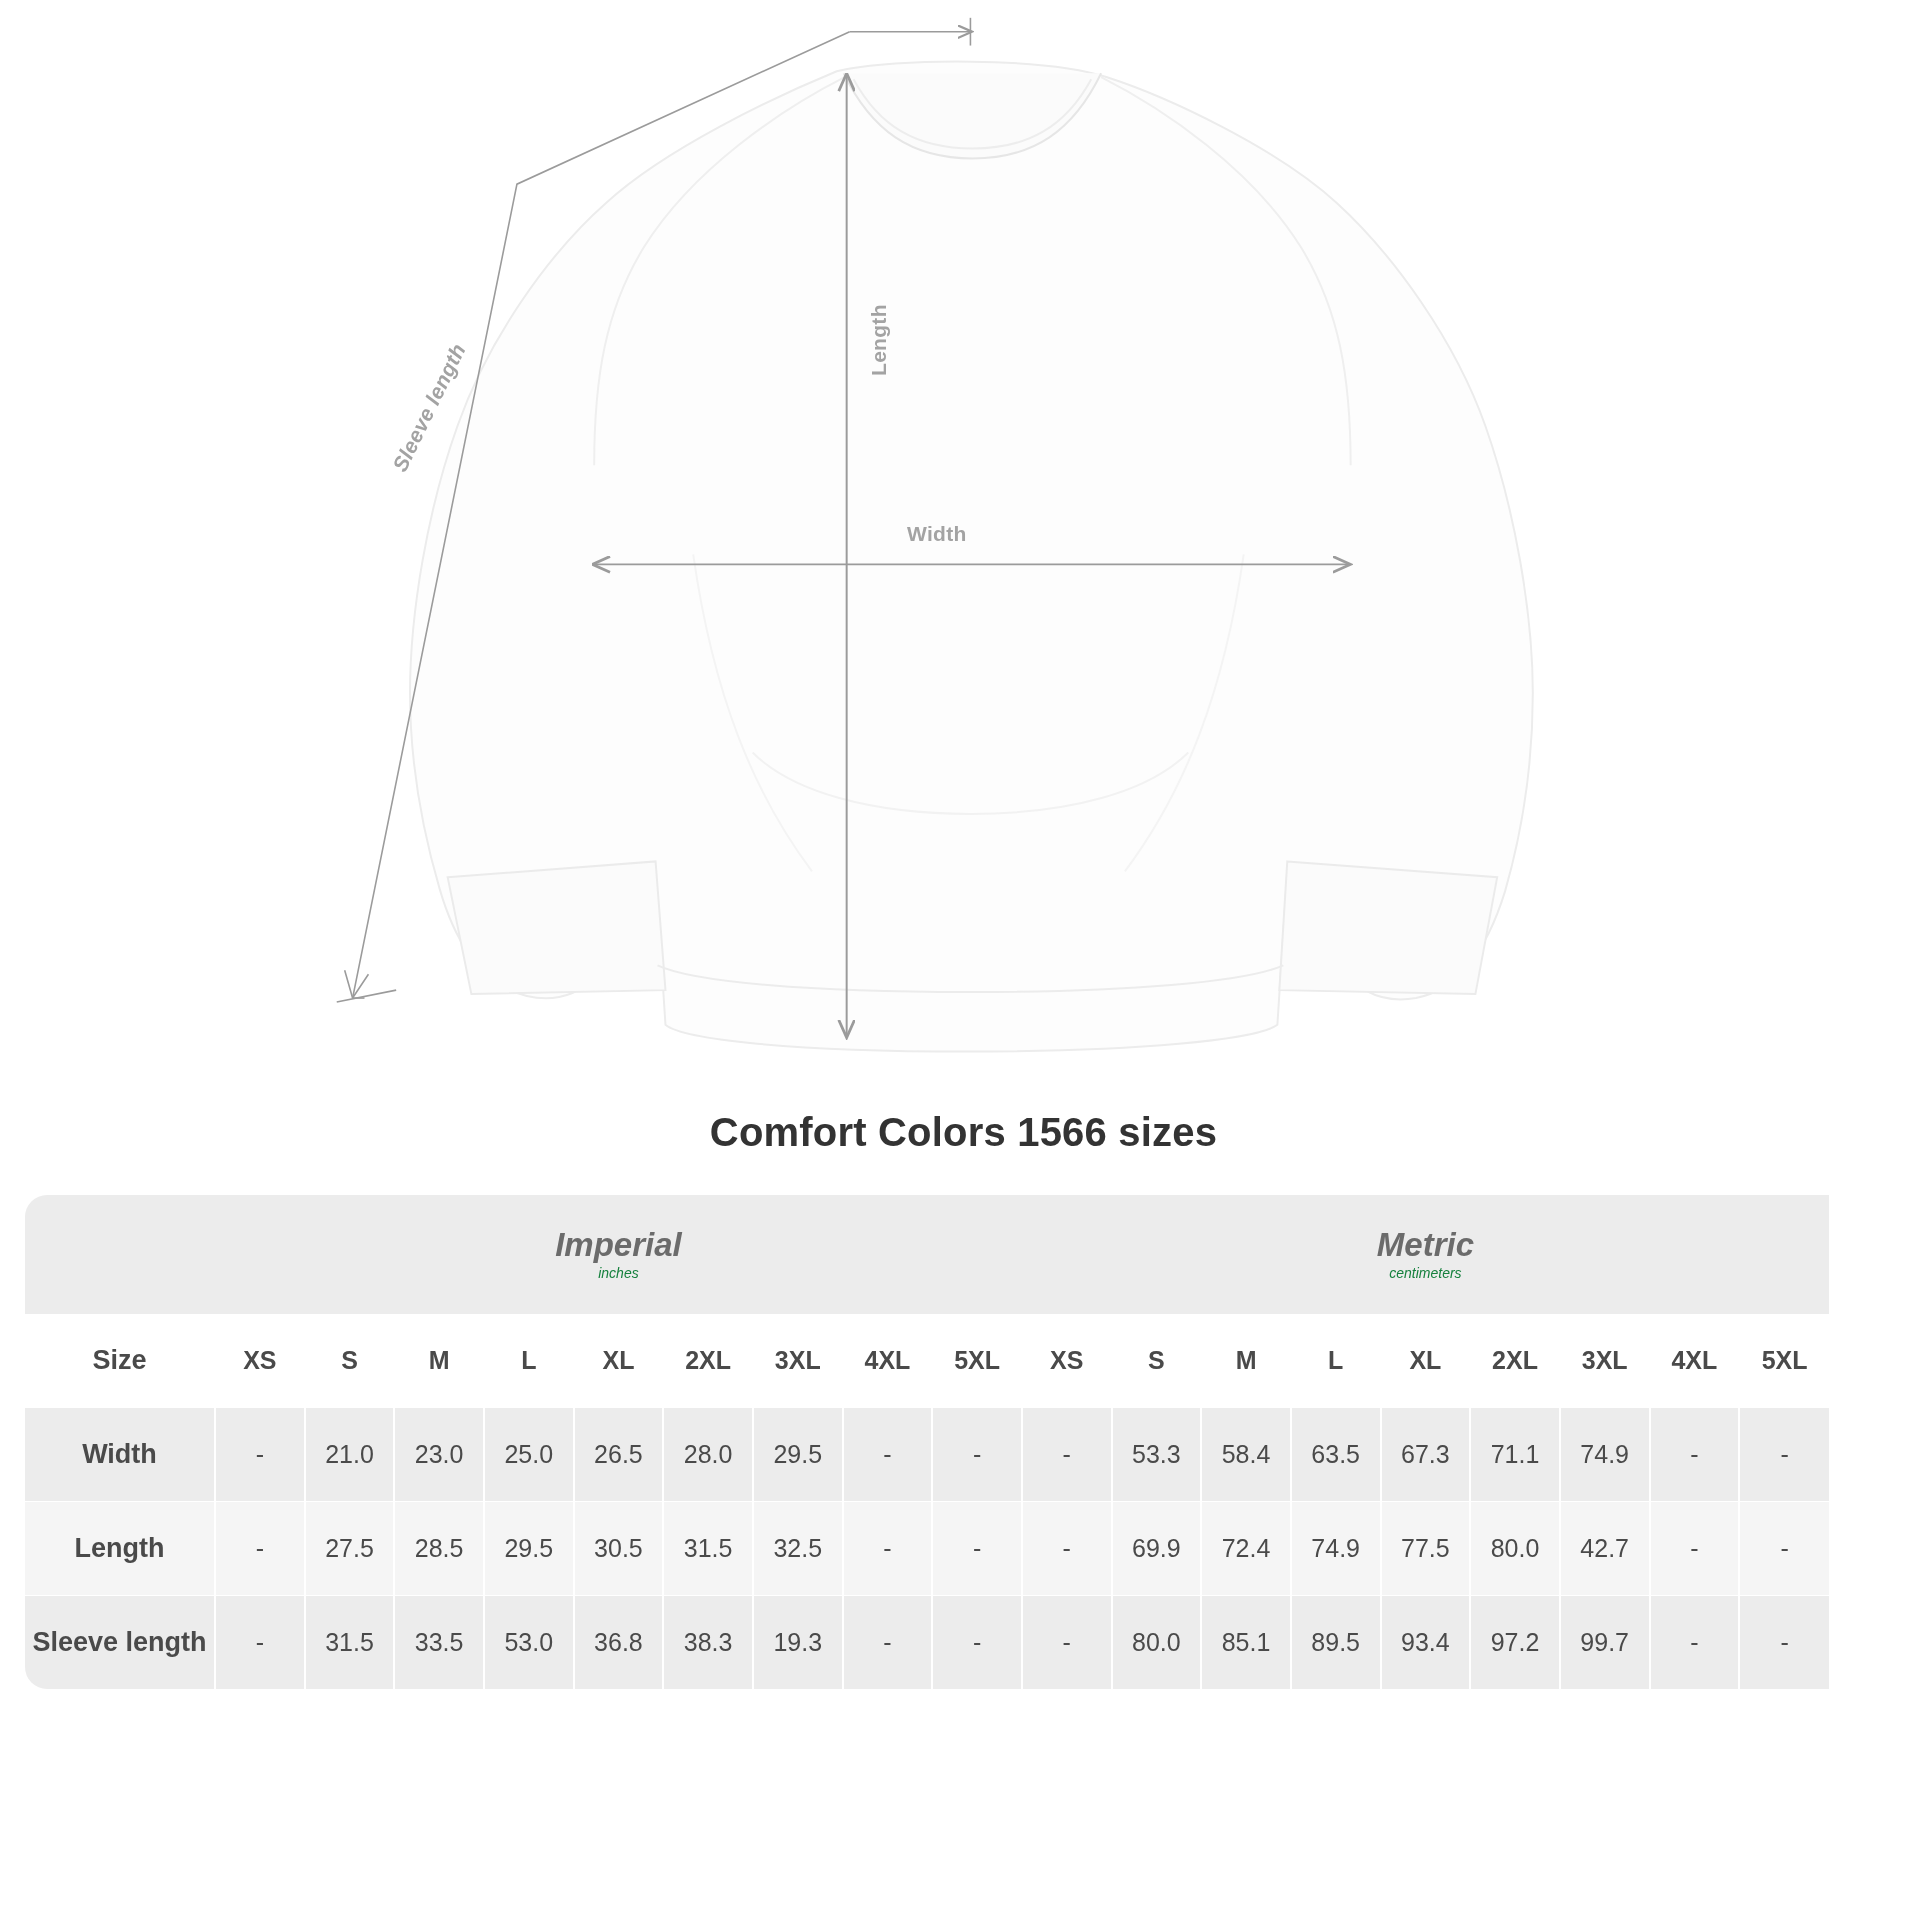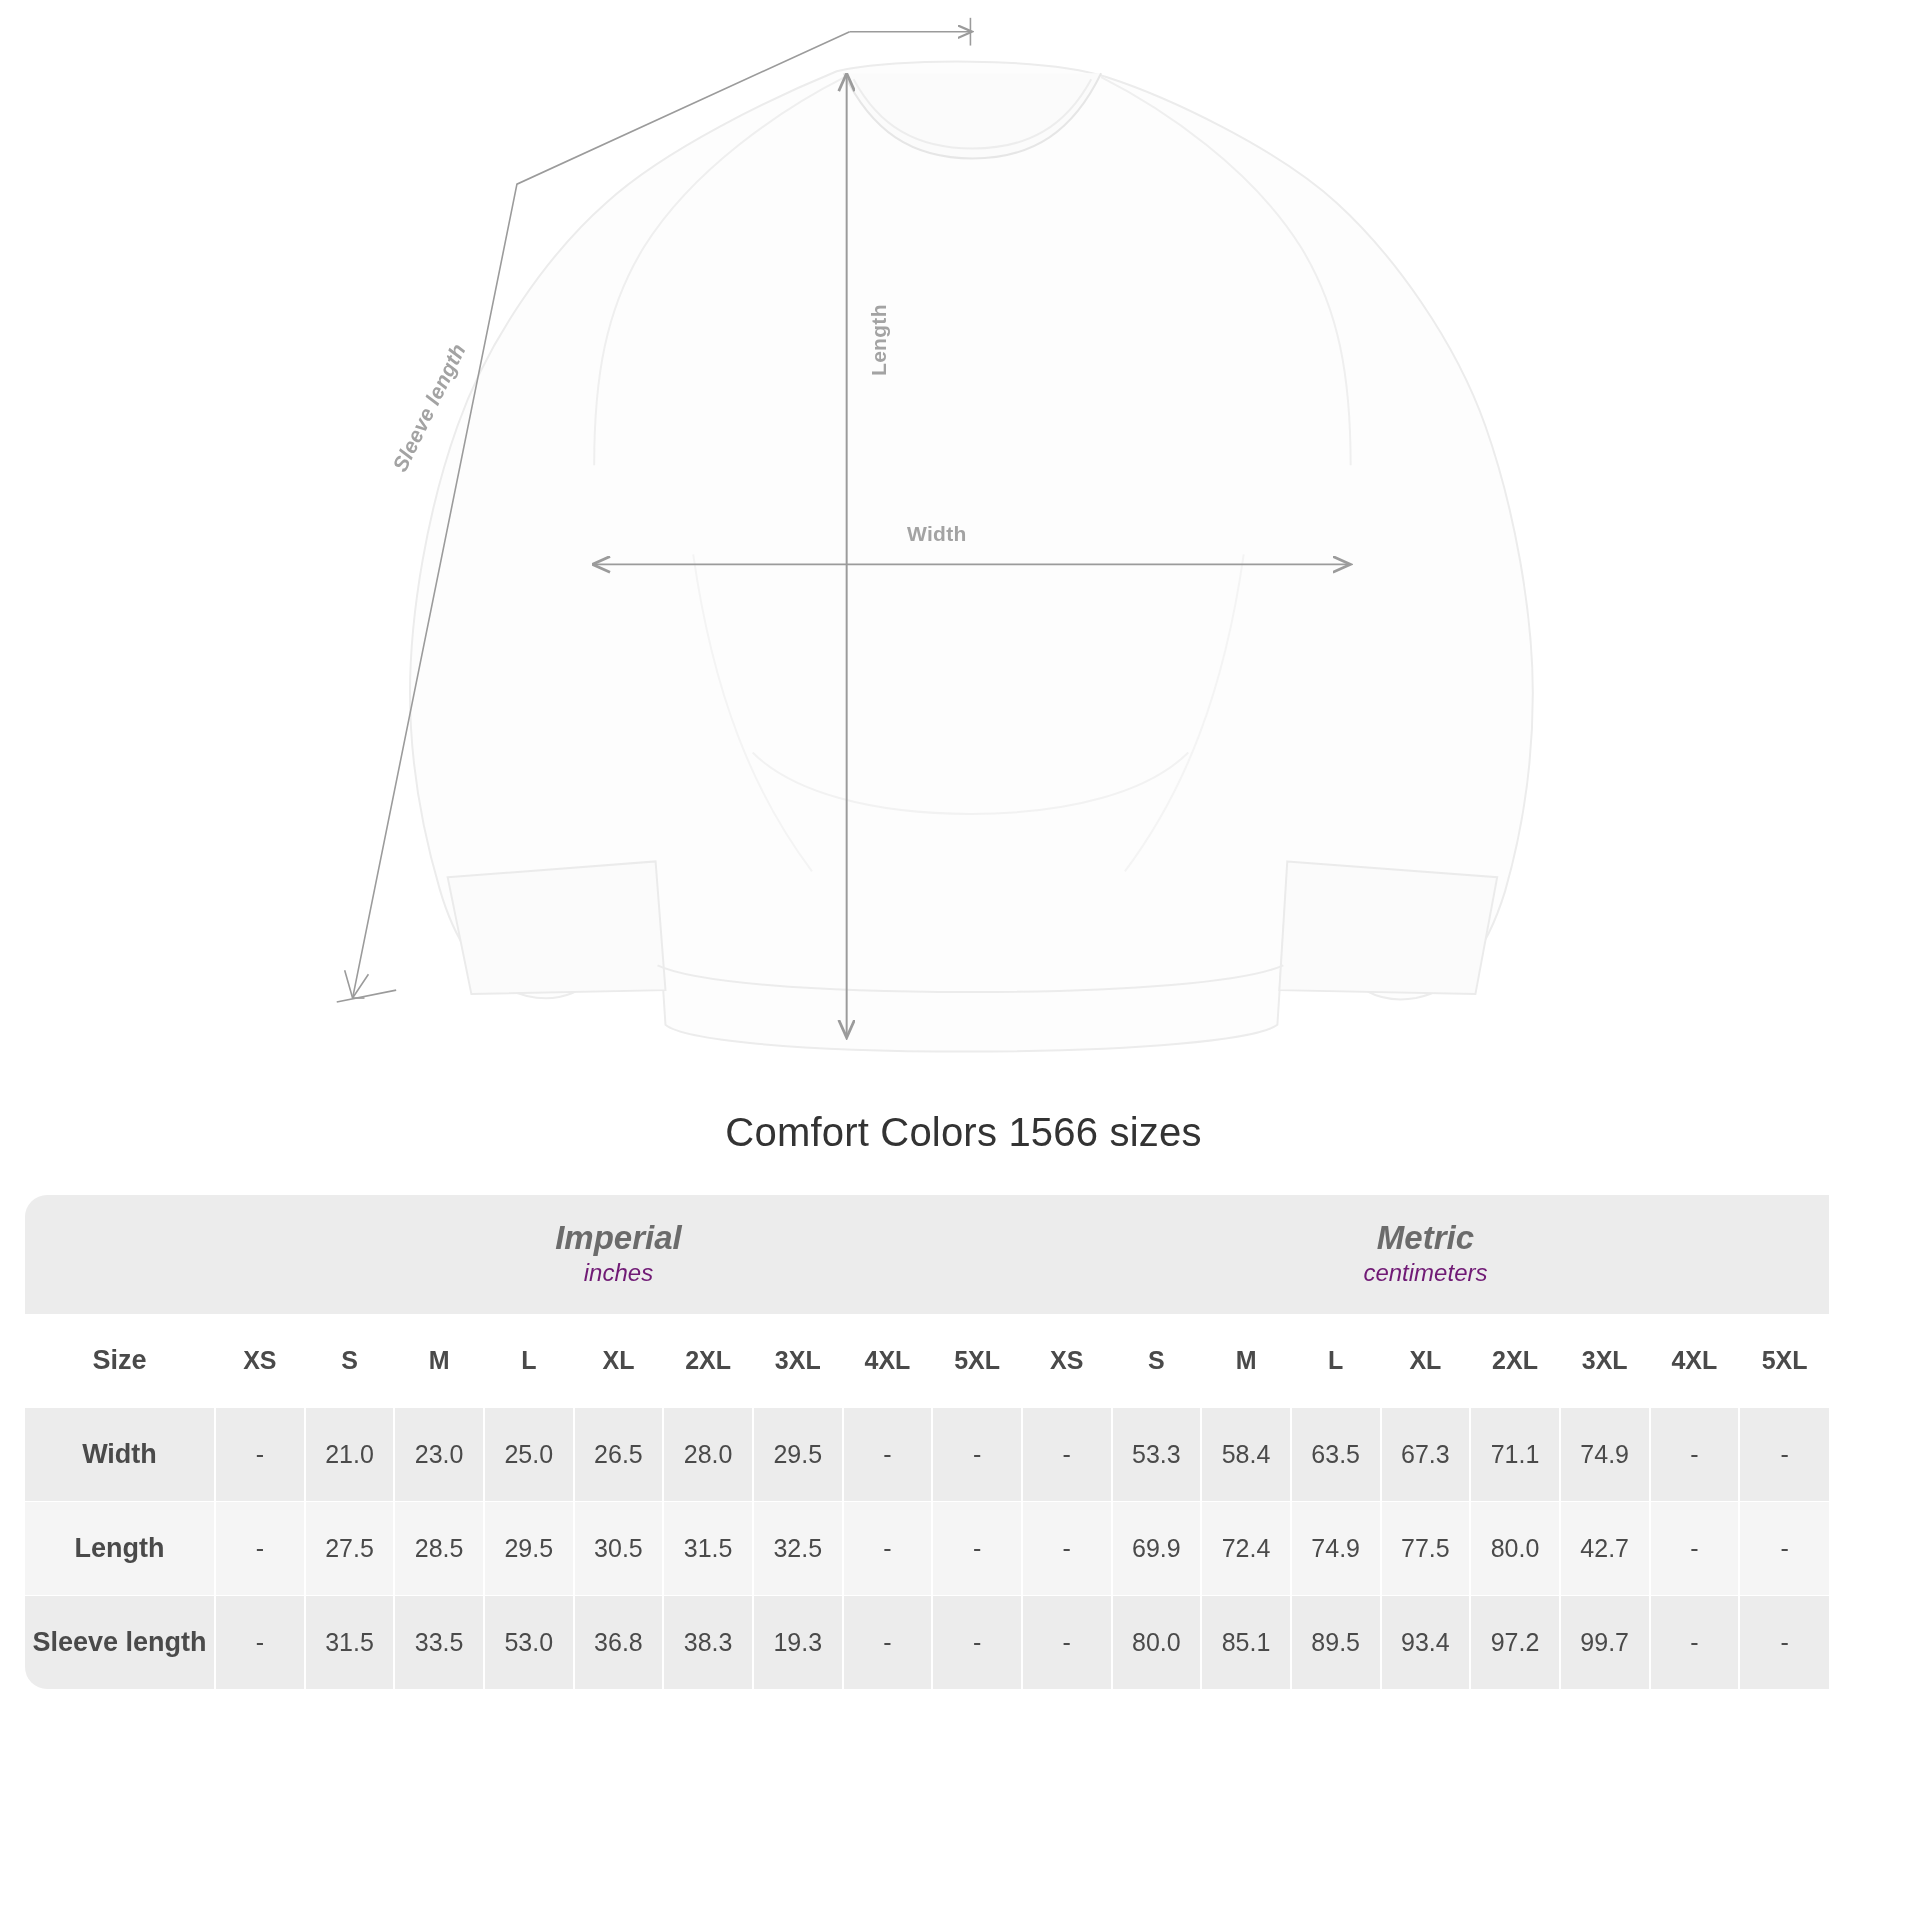--- a/index.html
+++ b/index.html
@@ -56,21 +56,21 @@
     font-style: italic;
   }
 
   
   .title-block {
     text-align: center;
     margin-top: 6px;
   }
   .chart-title {
     font-size: 40px;
-    font-weight: normal;
+    font-weight: bold;
     color: #333333;
     letter-spacing: 0.2px;
   }
   .chart-note {
     margin-top: 16px;
     font-size: 22px;
     font-style: italic;
     color: #8c8c8c;
   }
 
@@ -97,23 +97,23 @@
     padding: 0;
   }
   .unit-name {
     font-size: 33px;
     font-style: italic;
     font-weight: bold;
     color: #6b6b6b;
     line-height: 1.15;
   }
   .unit-sub {
-    font-size: 24px;
+    font-size: 14px;
     font-style: italic;
-    color: #701a75;
+    color: #15803d;
     line-height: 1.35;
   }
   .head-row td {
     background: #ffffff;
     height: 91px;
     font-weight: bold;
     color: #5a5a5a;
     font-size: 26px;
   }
   .head-row td.rowhead {

